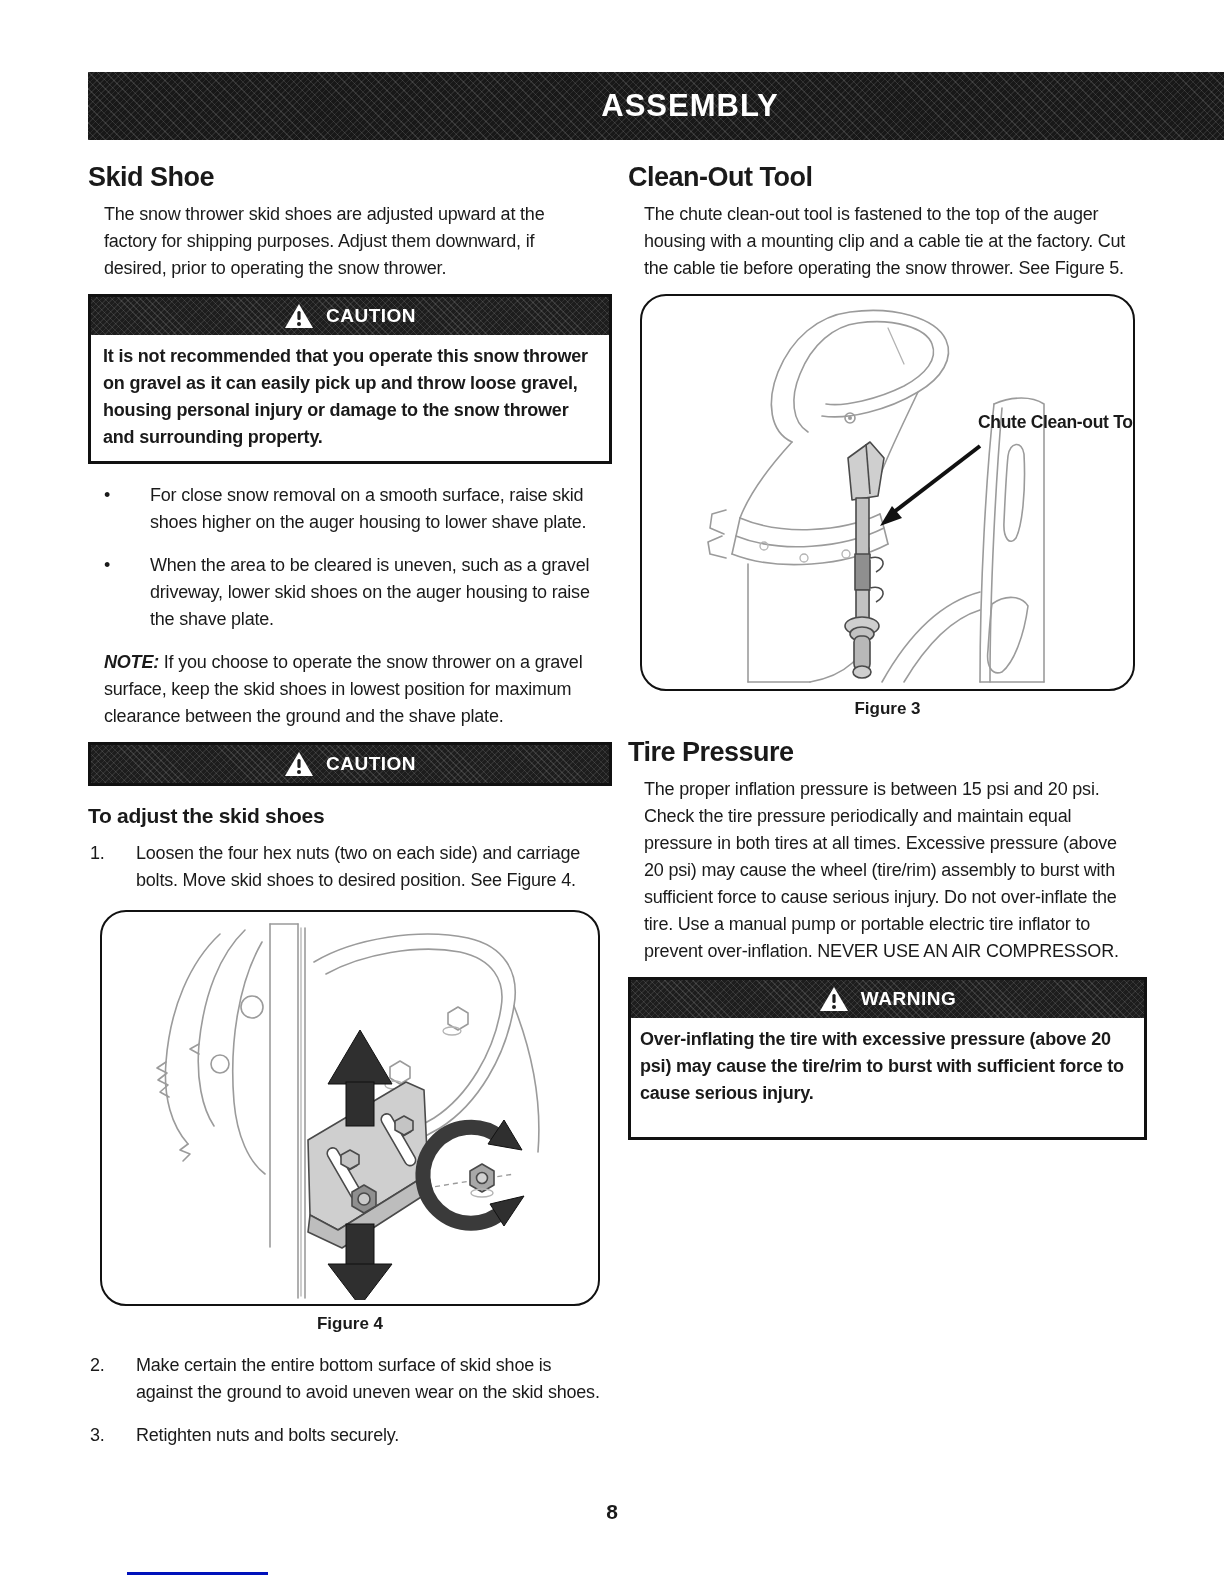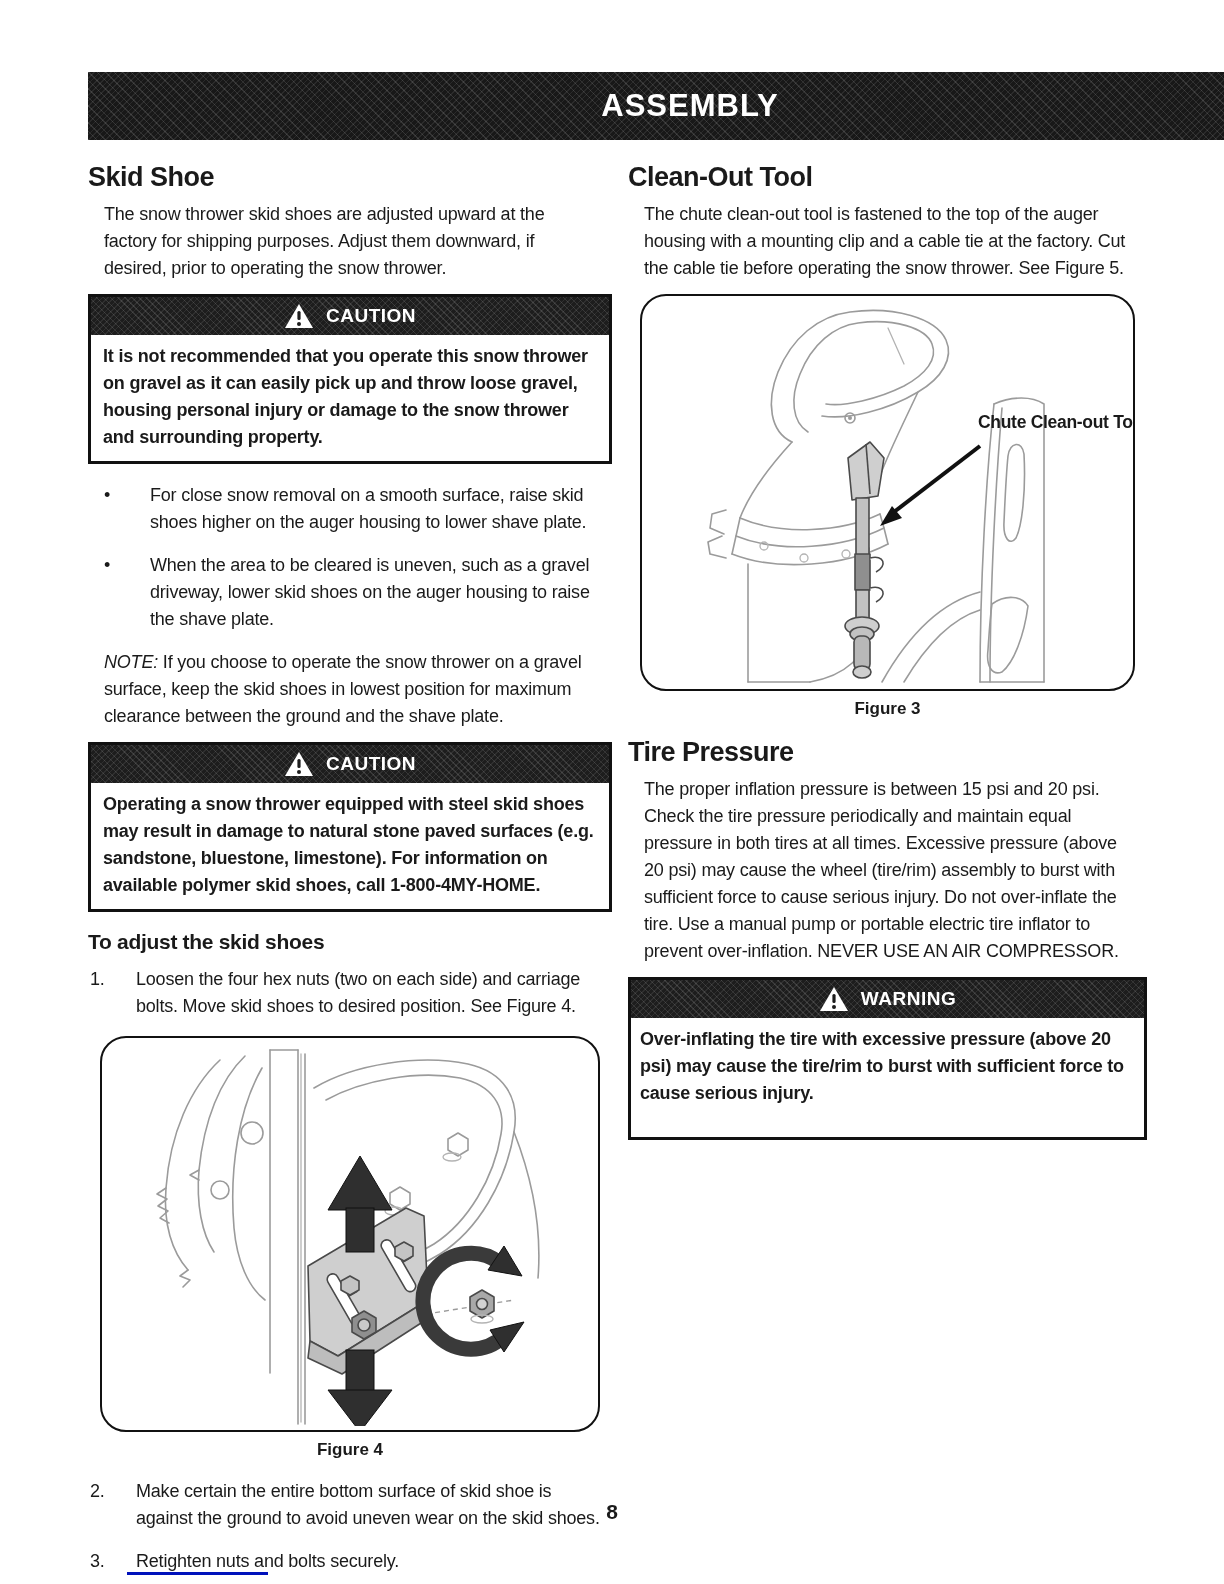--- a/index.html
+++ b/index.html
@@ -55,21 +55,21 @@
   .warning-extra .alert-body{padding-bottom:30px;padding-left:9px;}
 
   .bullet-row{display:flex;margin:0 0 16px;font-size:18px;line-height:1.5;letter-spacing:-0.2px;}
   .bullet-glyph{width:46px;flex:none;padding-left:16px;}
   .bullet-text{flex:1;}
 
   .step-row{display:flex;margin:0 0 16px;font-size:18px;line-height:1.5;letter-spacing:-0.2px;}
   .step-num{width:46px;flex:none;padding-left:2px;}
   .step-text{flex:1;}
 
-  .note-label{font-weight:normal;font-style:italic;}
+  .note-label{font-weight:bold;font-style:italic;}
 
   .figure-box{
     position:relative;border:2px solid #111;border-radius:26px;
     overflow:hidden;background:#fff;margin:4px 12px 8px;
   }
   .fig4{height:392px;}
   .fig5{height:393px;}
   .figure-caption{
     text-align:center;font-weight:bold;font-size:17px;margin:6px 0 18px;
   }
@@ -133,21 +133,20 @@
 
       <div class="alert">
         <div class="alert-header">
           <svg width="30" height="26" viewBox="0 0 30 26">
             <polygon points="15,1 29,25 1,25" fill="#ffffff"></polygon>
             <rect x="13.4" y="8" width="3.2" height="9" rx="1.5" fill="#1d1d1d"></rect>
             <circle cx="15" cy="21" r="2" fill="#1d1d1d"></circle>
           </svg>
           <span class="alert-label">CAUTION</span>
         </div>
-        <div class="alert-body">Operating a snow thrower equipped with steel skid shoes may result in damage to natural stone paved surfaces (e.g. sandstone, bluestone, limestone).  For information on available polymer skid shoes, call 1-800-4MY-HOME.</div>
       </div>
 
       <h2 class="sub">To adjust the skid shoes</h2>
 
       <div class="step-row">
         <span class="step-num">1.</span>
         <span class="step-text">Loosen the four hex nuts (two on each side) and carriage bolts. Move skid shoes to desired position. See Figure 4.</span>
       </div>
 
       <div class="figure-box fig4">

